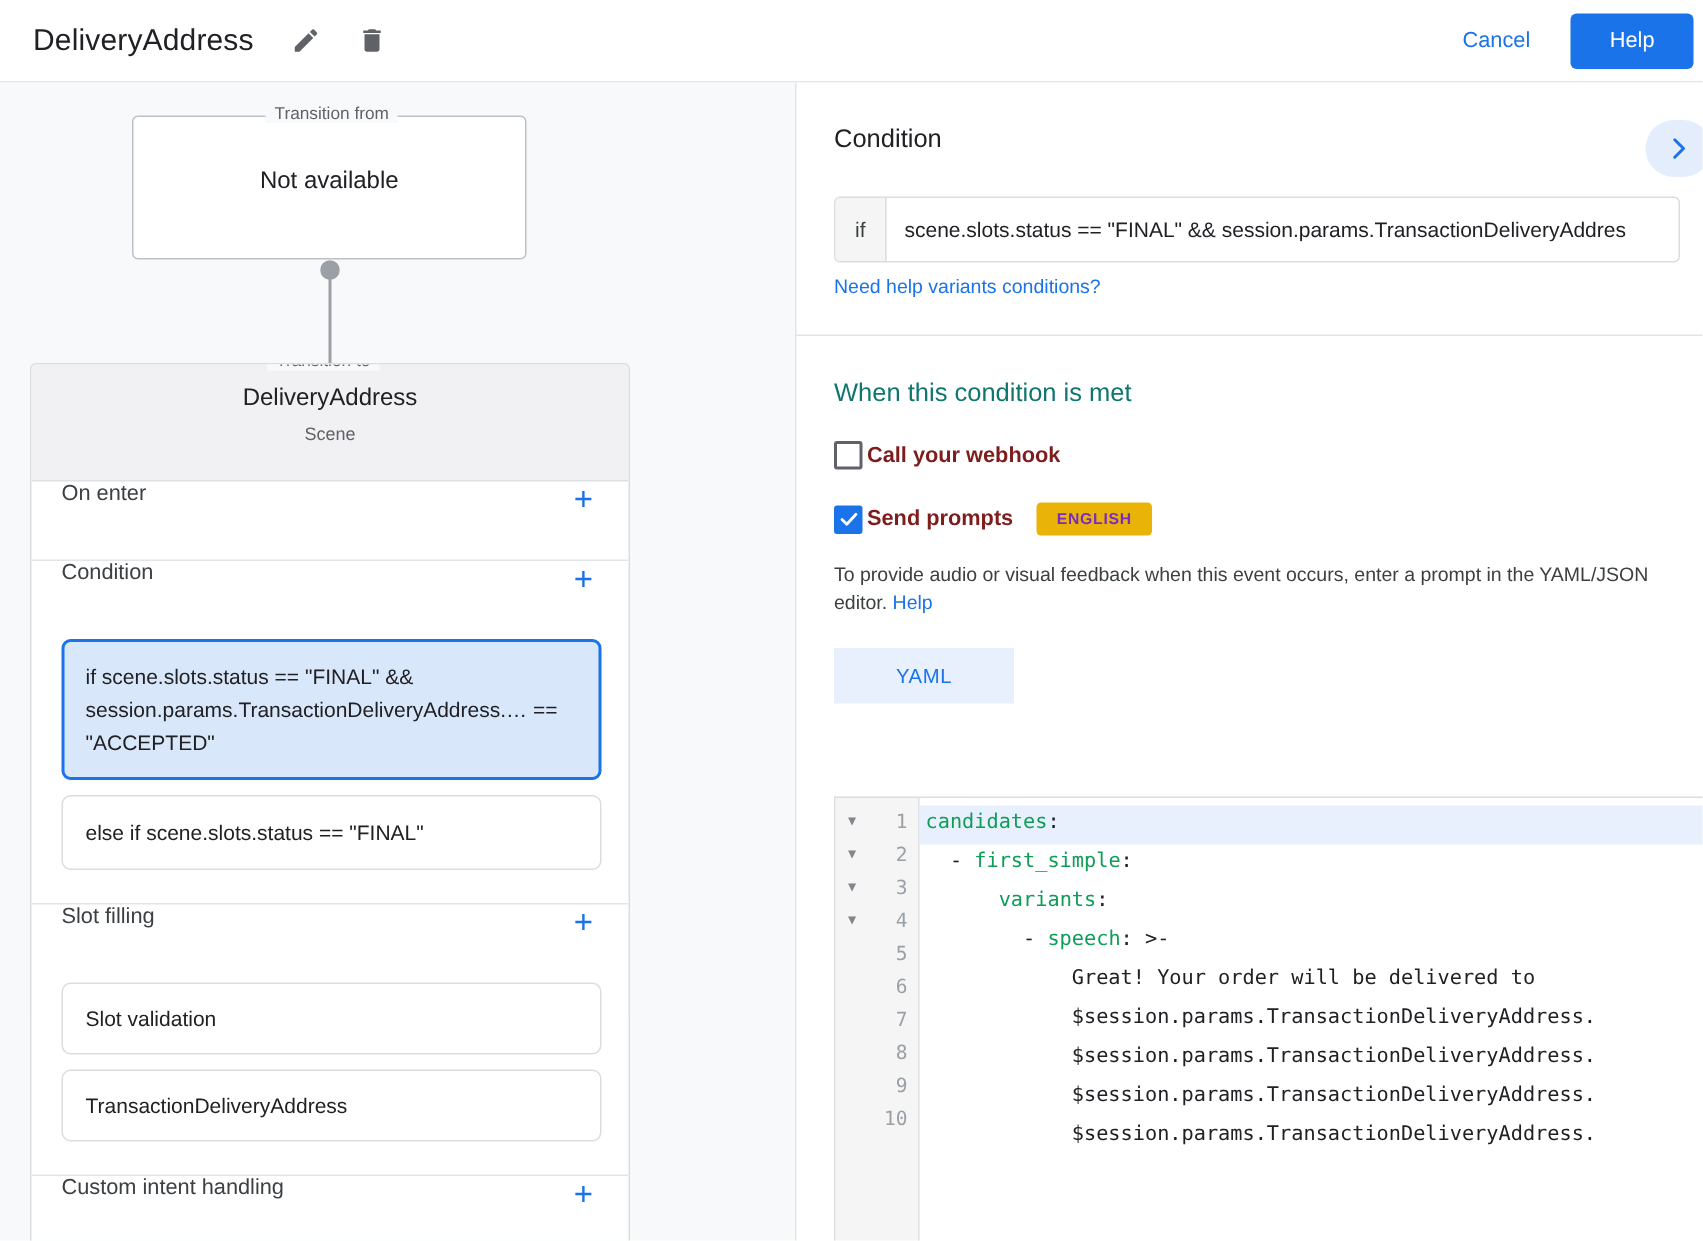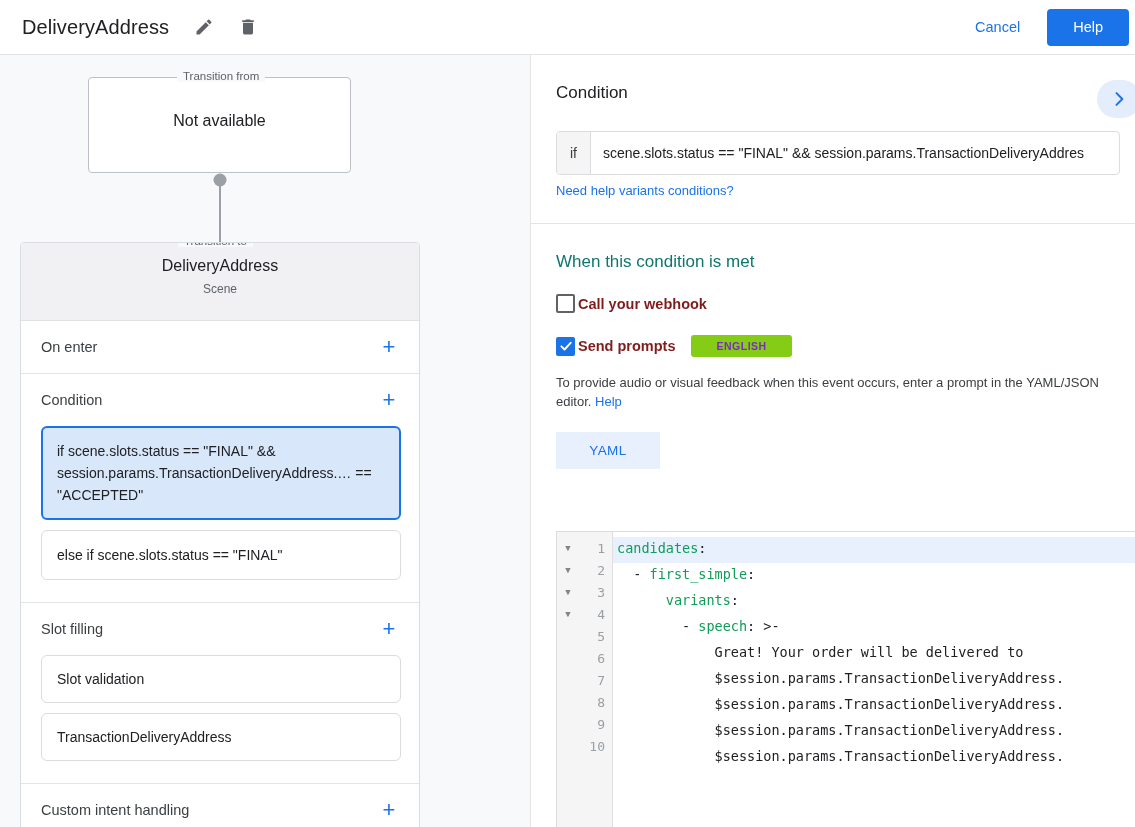--- a/index.html
+++ b/index.html
@@ -84,21 +84,21 @@
     font-size: 16px; color: #202124;
   }
   #transition-to-subtitle {
     position: absolute; left: 0; right: 0; top: 39px; text-align: center;
     font-size: 12px; color: #5f6368;
   }
 
   .section { border-bottom: 1px solid #e4e5e8; }
   .section:last-child { border-bottom: none; }
   .section-head {
-    height: 52px; display: flex; align-items: center;
+    height: 52px; display: flex; align-items: flex-start;
     padding: 0 18px 0 20px; cursor: pointer;
   }
   .section-title { font-size: 14.5px; color: #3c4043; }
   .add-icon {
     margin-left: auto; color: #1a73e8; font-size: 22px; line-height: 1;
     width: 24px; height: 24px; display: flex; align-items: center; justify-content: center;
     cursor: pointer; font-weight: 300;
   }
   .section-body { padding: 0 18px 12px 20px; }
   .cond-card {
@@ -154,34 +154,34 @@
   .checkbox {
     width: 19px; height: 19px; border: 2px solid #5f6368; border-radius: 2px;
     background: #ffffff; cursor: pointer; flex: none;
   }
   .checkbox.checked {
     background: #1a73e8; border-color: #1a73e8;
     display: flex; align-items: center; justify-content: center;
   }
   .check-label { margin-left: 3px; font-size: 14.5px; font-weight: bold; color: #7f1d1d; }
   #lang-badge {
-    margin-left: 16px; background: #84cc16; color: #7b2cbf;
+    margin-left: 16px; background: #eab308; color: #7b2cbf;
     font-size: 10.5px; font-weight: bold; letter-spacing: .5px;
-    padding: 5px 25px; border-radius: 3px;
+    padding: 5px 13px; border-radius: 3px;
   }
   #prompt-help-text {
     margin-top: 16px; font-size: 13px; color: #3c4043; line-height: 19px;
     max-width: 560px;
   }
   #prompt-help-link { color: #1a73e8; text-decoration: none; cursor: pointer; }
 
   
   #editor-tabs { display: flex; margin-top: 21px; }
   .editor-tab {
-    width: 104px; height: 37px; display: flex; align-items: center; justify-content: center;
+    width: 120px; height: 37px; display: flex; align-items: center; justify-content: center;
     font-size: 13.5px; font-weight: 500; color: #5f6368; cursor: pointer;
     letter-spacing: .4px;
   }
   .editor-tab.active { background: #e8f0fe; color: #1a73e8; }
 
   
   #code-editor {
     position: absolute; left: 25px; top: 476px; width: 580px; height: 351px;
     border-top: 1px solid #dadce0; border-left: 1px solid #dadce0;
     background: #ffffff; display: flex; overflow: hidden;

